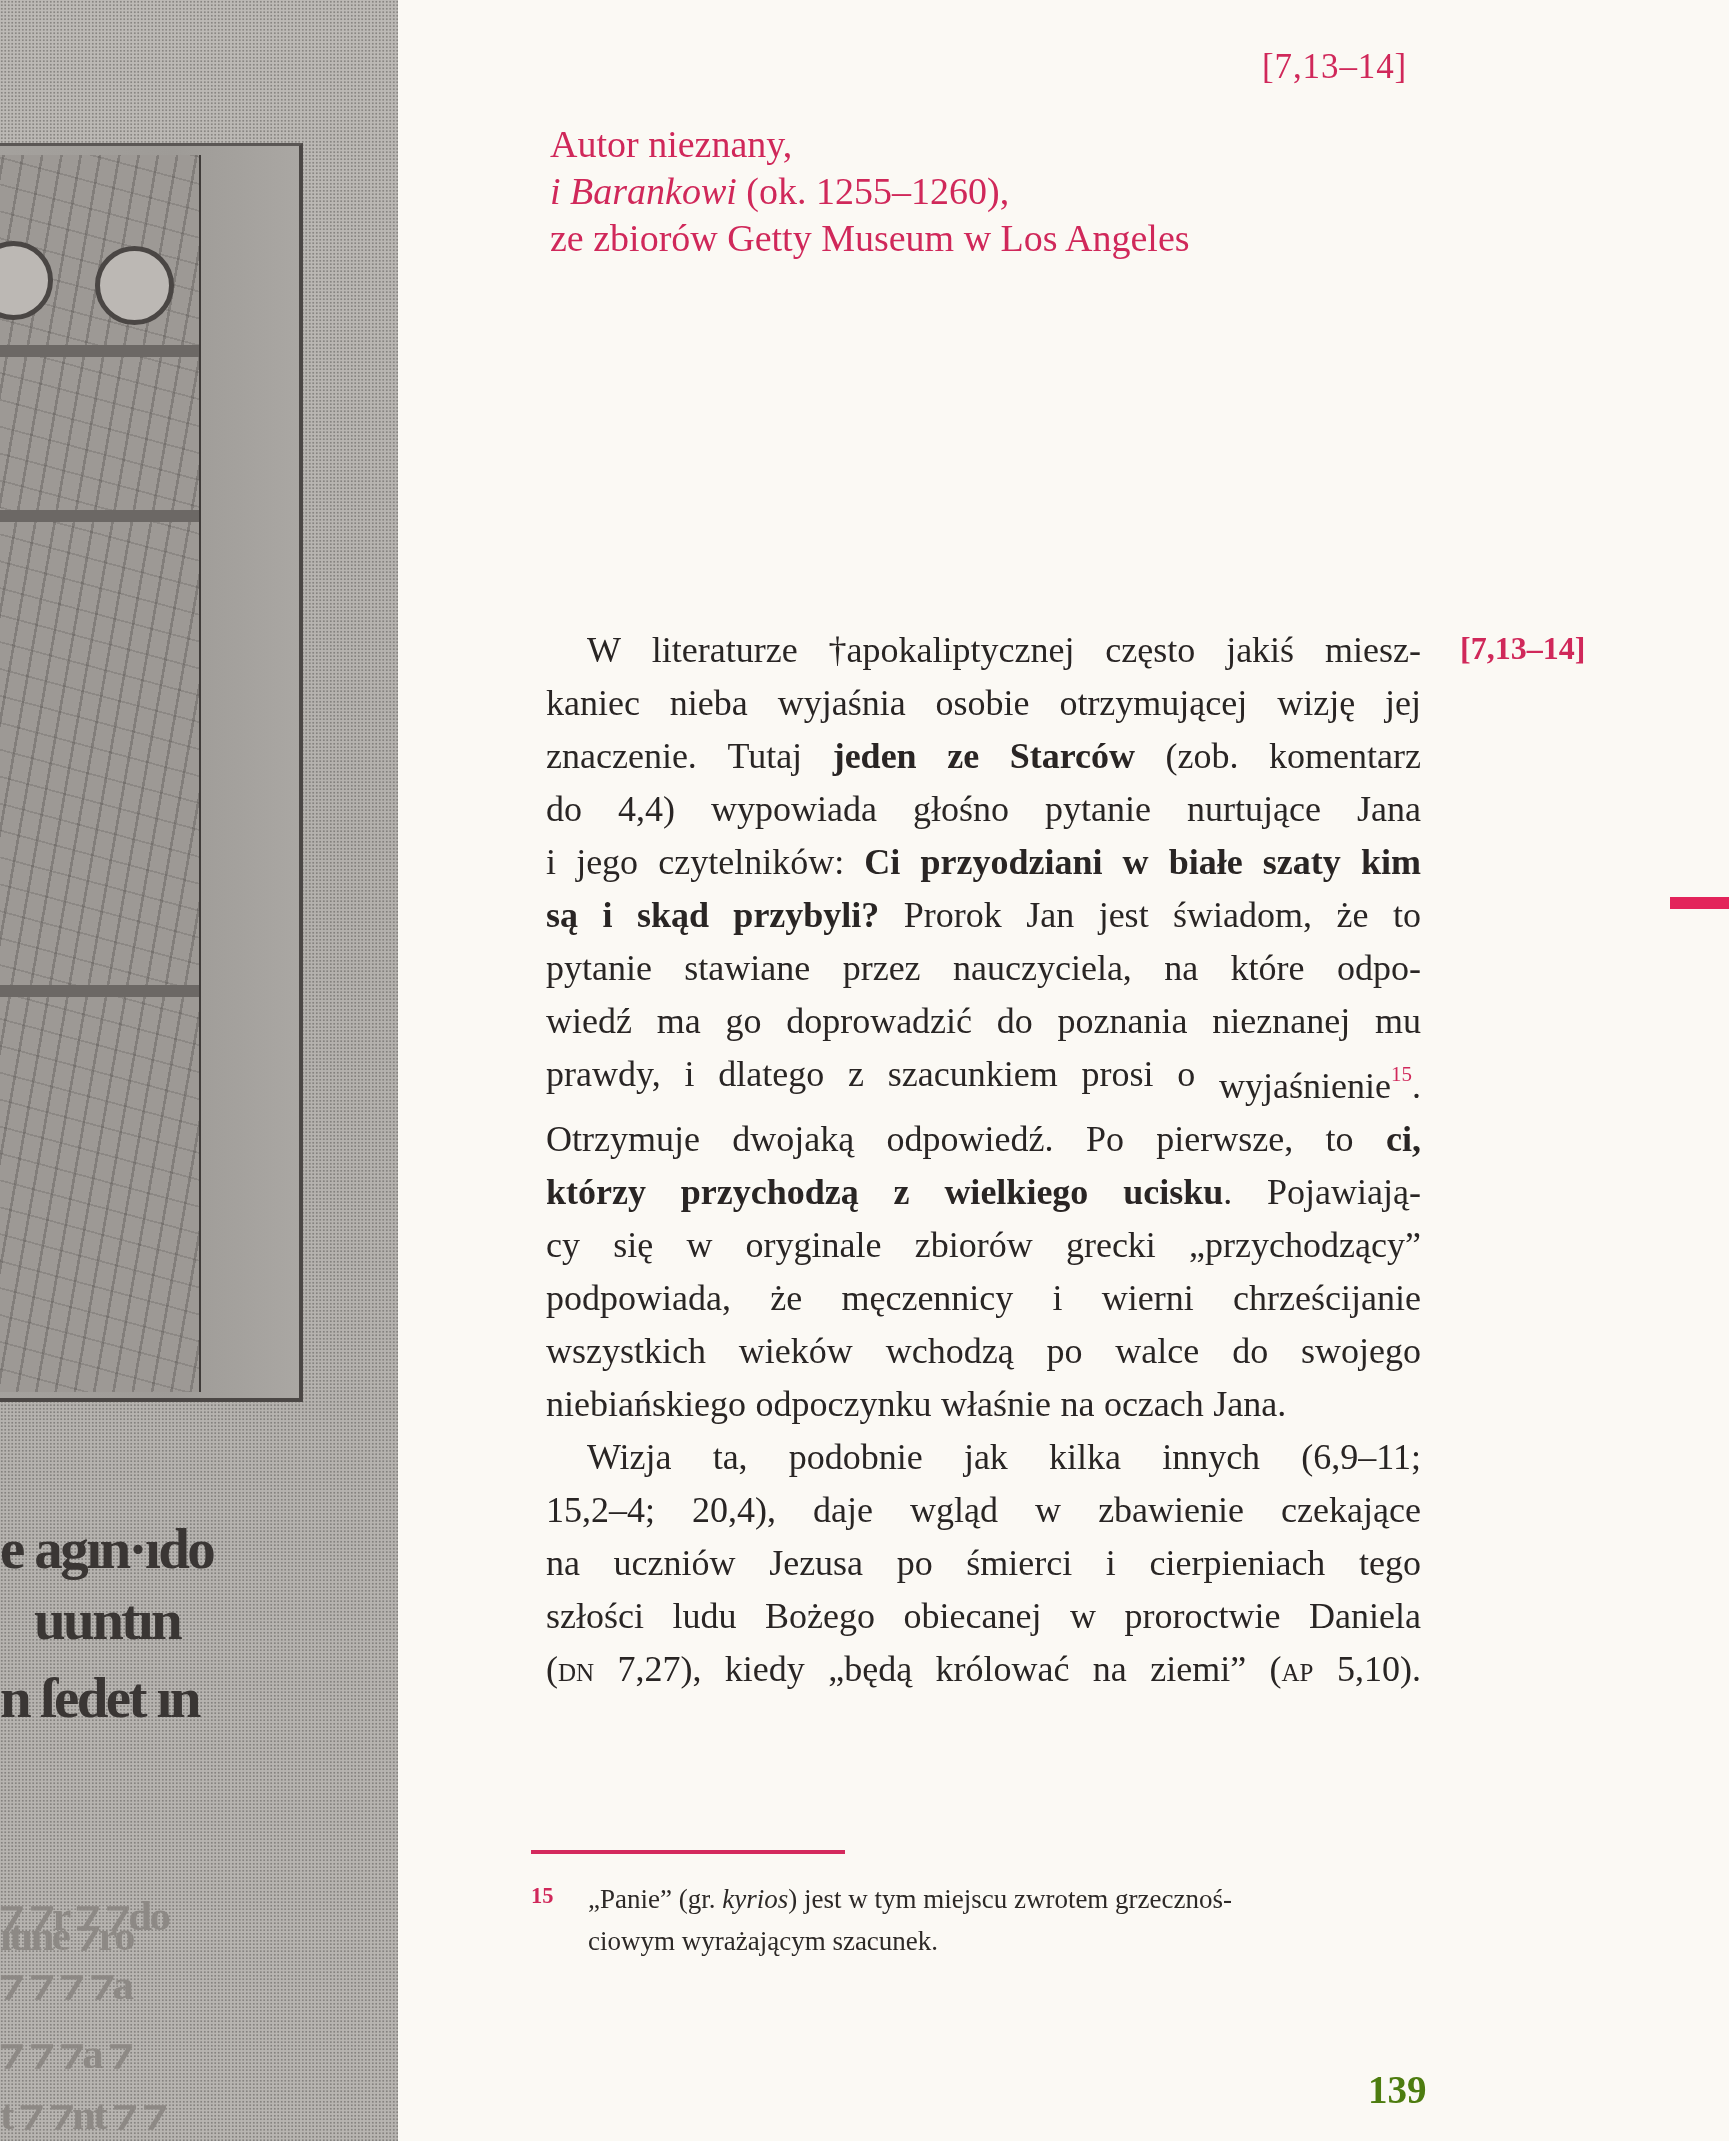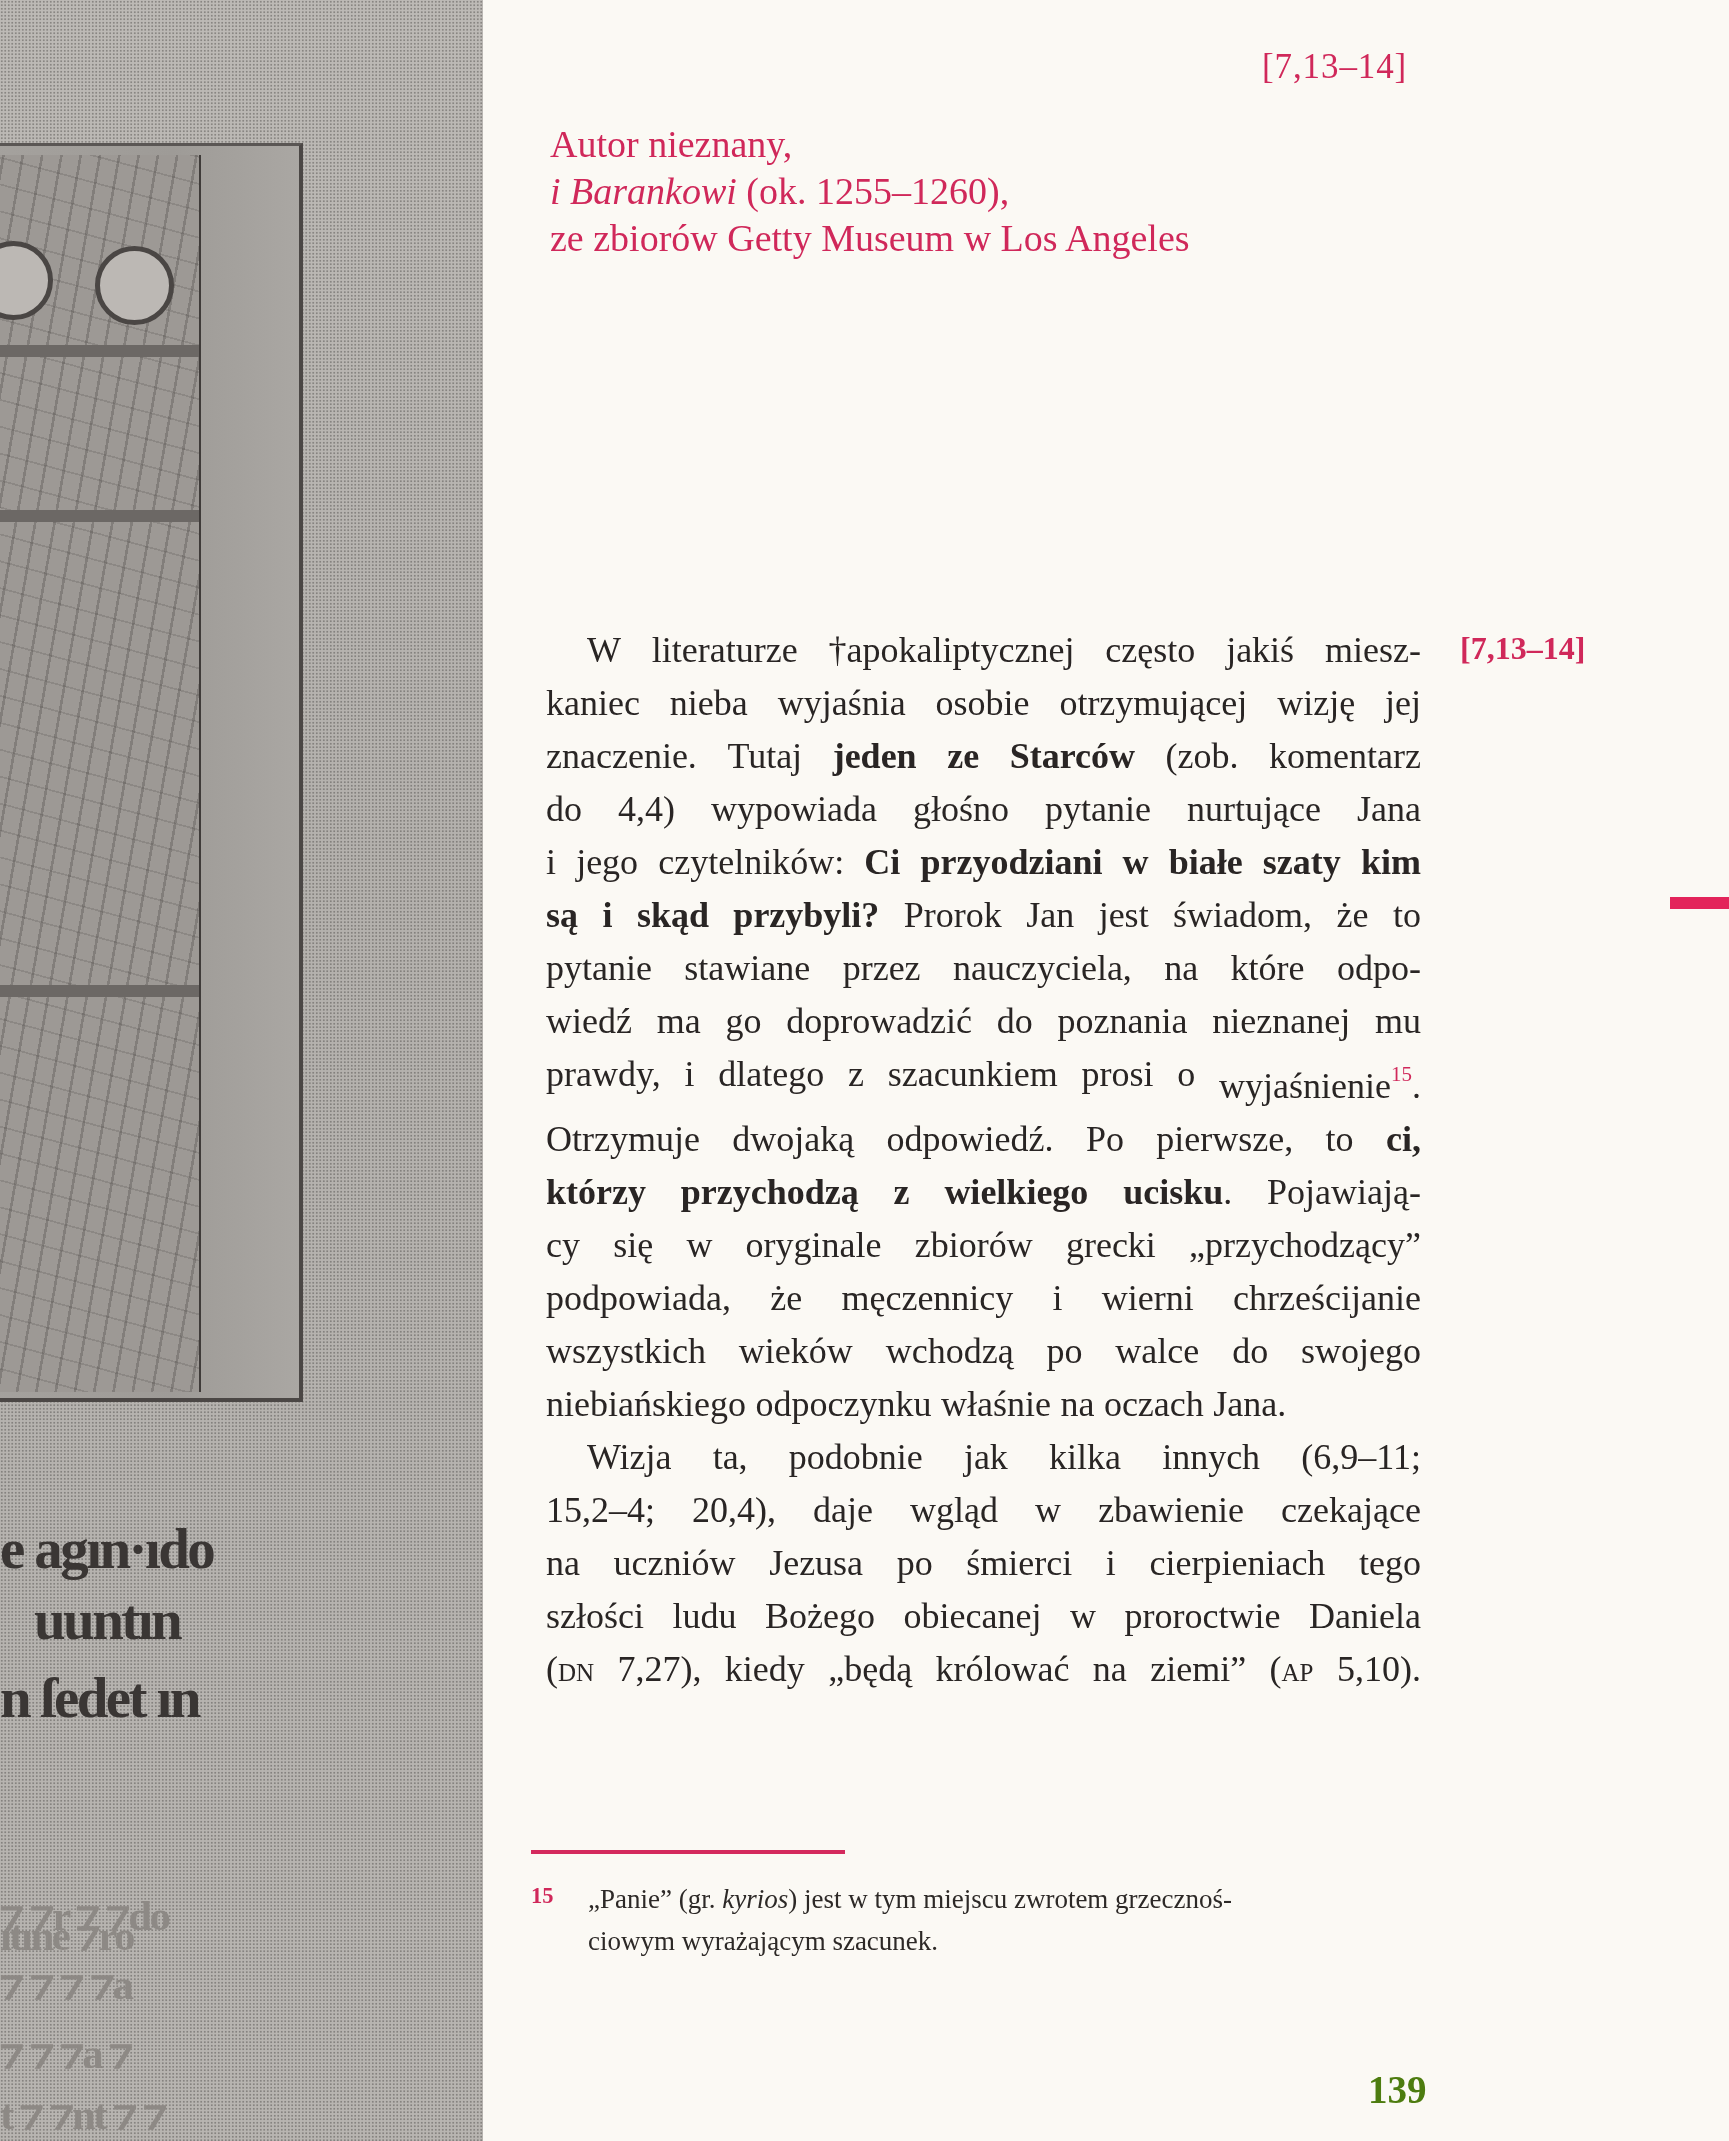--- a/index.html
+++ b/index.html
@@ -4,21 +4,21 @@
 <style>
   html, body { margin: 0; padding: 0; }
   body {
     width: 1729px; height: 2142px; position: relative; overflow: hidden;
     background: #fbf9f4;
     font-family: "Liberation Serif", "DejaVu Serif", serif;
     color: #262322;
   }
   
   .manuscript {
-    position: absolute; left: 0; top: 0; width: 483px; height: 2142px;
+    position: absolute; left: 0; top: 0; width: 398px; height: 2142px;
     background-color: #b9b6b2;
     background-image:
       radial-gradient(rgba(40,38,36,0.35) 0.9px, transparent 1px),
       linear-gradient(180deg, #bdbab6 0%, #b4b1ad 40%, #b8b5b1 100%);
     background-size: 3.5px 3.5px, 100% 100%;
     overflow: hidden;
   }
   .ms-frame {
     position: absolute; left: -17.3px; top: 143px; width: 316px; height: 1252px;
     border-right: 4.3px solid #4b4745; border-bottom: 4.3px solid #4b4745; border-top: 3.5px solid #5a5654;

